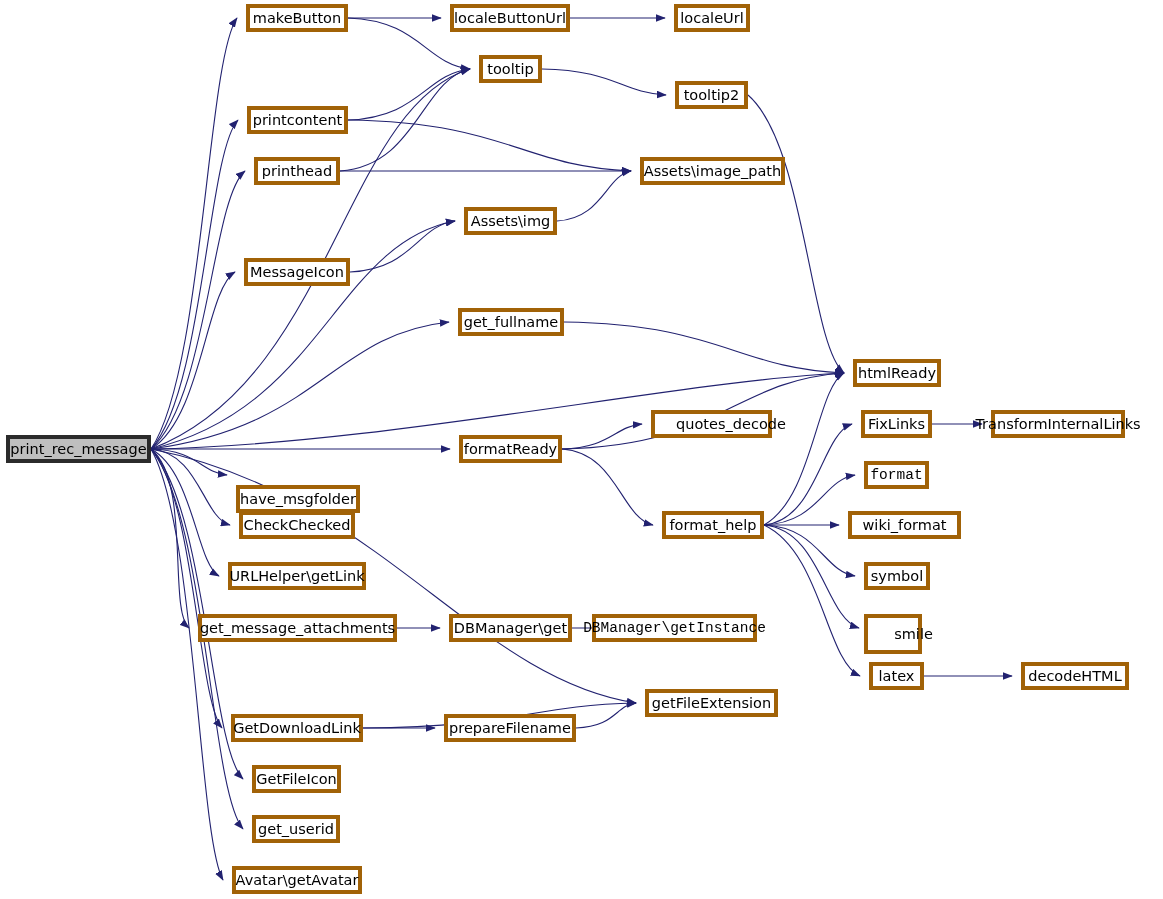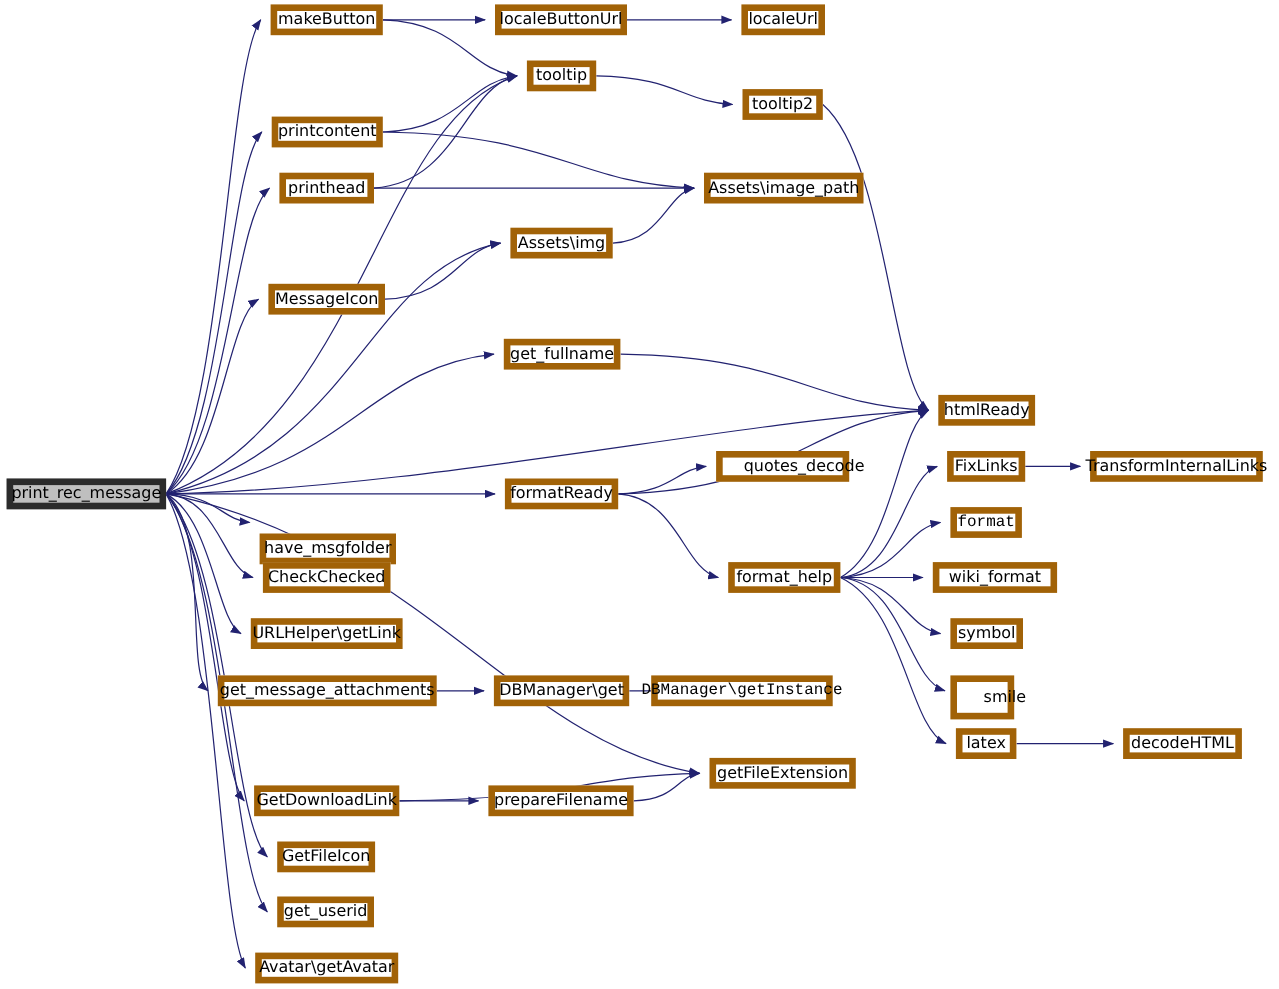--- a/index.html
+++ b/index.html
@@ -1,20 +1,20 @@
 <!DOCTYPE html>
 <html><head>
 <meta charset="utf-8">
 <style>
   html,body{margin:0;padding:0;background:#ffffff;}
   body{width:1163px;height:899px;overflow:hidden;
        font-family:"DejaVu Sans","Liberation Sans",sans-serif;}
   #graph{position:relative;width:1163px;height:899px;background:#fff;}
   svg.edges{position:absolute;left:0;top:0;width:1163px;height:899px;}
-  .node{position:absolute;box-sizing:border-box;border:6px solid #a16207;
+  .node{position:absolute;box-sizing:border-box;border:4px solid #a16207;
         background:#ffffff;display:flex;align-items:center;justify-content:center;
         font-size:14.5px;color:#000;white-space:nowrap;letter-spacing:0px;}
   .node.root{background:#bfbfbf;border-color:#2b2b2b;}
   .node span{pointer-events:none;}
 </style>
 </head>
 <body>
 
 <div id="graph">
   <svg class="edges" id="edge-layer" viewBox="0 0 1163 899" xmlns="http://www.w3.org/2000/svg">
@@ -112,21 +112,21 @@
       </div>
       <div class="node" style="left: 853px; top: 359px; width: 88px; height: 28px;">
         <span>htmlReady</span>
       </div>
       <div class="node" style="left: 651px; top: 410px; width: 121px; height: 28px; padding-left: 39px;">
         <span>quotes_decode</span>
       </div>
       <div class="node" style="left: 861px; top: 410px; width: 71px; height: 28px;">
         <span>FixLinks</span>
       </div>
-      <div class="node" style="left: 991px; top: 410px; width: 157px; height: 28px;">
+      <div class="node" style="left: 991px; top: 410px; width: 134px; height: 28px;">
         <span>TransformInternalLinks</span>
       </div>
       <div class="node" style="left: 459px; top: 435px; width: 103px; height: 28px;">
         <span>formatReady</span>
       </div>
       <div class="node" style="left: 236px; top: 461px; width: 124px; height: 28px; margin-top: 24px;">
         <span>have_msgfolder</span>
       </div>
       <div class="node" style="left: 864px; top: 461px; width: 65px; height: 28px; font-family: Liberation Mono, monospace;">
         <span>format</span>

